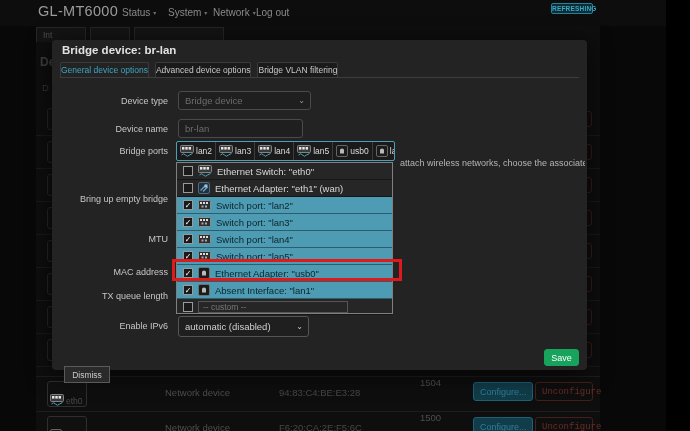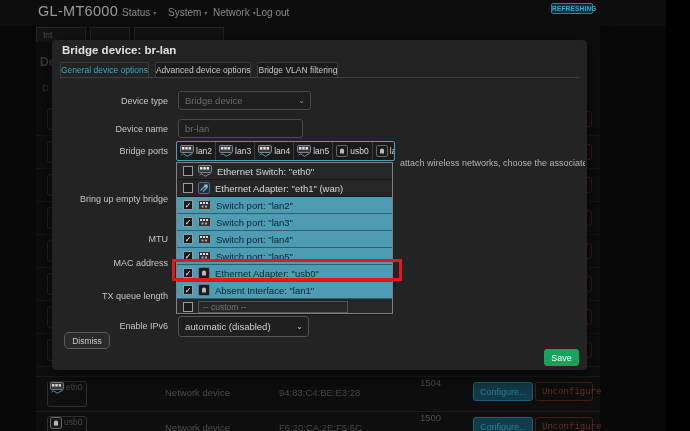--- a/index.html
+++ b/index.html
@@ -21,21 +21,21 @@
   .bg-tab{position:absolute;top:27px;height:15px;background:#141414;border:1px solid #262626;border-bottom:none;
     font-size:8.5px;color:#4f4f4f;padding:2px 6px 0 6px;}
   .bg-heading{position:absolute;left:40px;top:55px;font-size:12px;font-weight:bold;color:#3f3f3f;}
   .bg-colhead{position:absolute;left:42px;top:82px;font-size:9.5px;color:#383838;}
   .shell-row{position:absolute;left:36px;width:564px;height:33px;border-bottom:1px solid #191919;}
   .shell-badge{position:absolute;left:11px;top:5px;width:40px;height:22px;border:1px solid #272727;border-radius:3px;background:#101010;}
   .shell-unconf{position:absolute;left:498px;top:8px;width:58px;height:16px;border:1px solid #3a1d1a;border-radius:3px;}
   .bg-row{position:absolute;left:36px;width:564px;height:34px;}
   .bg-divider{position:absolute;left:36px;width:564px;height:0;border-top:1px solid #1d1d1d;}
   .dev-badge{position:absolute;left:11px;top:4px;width:40px;height:26px;border:1px solid #2f2f2f;border-radius:3px;
-    background:#101010;display:flex;align-items:flex-start;gap:2px;padding:0 2px;}
+    background:#101010;display:flex;align-items:flex-end;gap:2px;padding:0 2px;}
   .dev-badge .b-label{font-size:8.5px;color:#4a4a4a;}
   .bg-type{position:absolute;left:129px;top:10px;font-size:9.5px;color:#4e4e4e;}
   .bg-mac{position:absolute;left:243px;top:10px;font-size:9.5px;color:#484848;}
   .bg-mtu{position:absolute;left:384px;top:0;font-size:9.5px;color:#4e4e4e;}
   .btn-configure{position:absolute;left:437px;top:5px;width:60px;height:19px;background:#113c49;border:1px solid #1d607a;
     border-radius:3px;color:#2e7e9c;font-size:9px;text-align:center;line-height:17px;}
   .btn-unconfigure{position:absolute;left:499px;top:5px;width:58px;height:19px;background:transparent;border:1px solid #43201c;
     border-radius:3px;color:#6b2d26;font-size:9px;text-align:center;line-height:17px;font-family:Liberation Mono, monospace;}
 
   
@@ -70,22 +70,22 @@
   .checkbox{width:10px;height:10px;margin-left:6px;border:1px solid #9a9a9a;background:#1a1a1a;
     font-size:8px;line-height:9px;text-align:center;color:#fff;flex:none;}
   .dd-icon{margin-left:5px;flex:none;display:flex;}
   .dd-custom{height:16px;display:flex;align-items:center;}
   .custom-input{margin-left:5px;width:150px;height:12px;background:#262626;border:1px solid #555;
     color:#888;font-size:8.5px;padding:0 4px;}
   .custom-input::placeholder{color:#777;}
 
   .annotation{position:absolute;left:120px;top:219px;width:230px;height:22px;border:3px solid #e01a1a;z-index:12;pointer-events:none;}
 
-  .btn-dismiss{position:absolute;left:12px;top:292px;width:46px;height:17px;background:#2a2a2a;border:1px solid #5a5a5a;
-    border-radius:5px;color:#c9c9c9;font-size:8.5px;text-align:center;line-height:15px;cursor:pointer;}
+  .btn-dismiss{position:absolute;left:12px;top:326px;width:46px;height:17px;background:#2a2a2a;border:1px solid #5a5a5a;
+    border-radius:0;color:#c9c9c9;font-size:8.5px;text-align:center;line-height:15px;cursor:pointer;}
   .btn-save{position:absolute;left:492px;top:309px;width:35px;height:17px;background:#17a35c;border:1px solid #17a35c;
     border-radius:3px;color:#fff;font-size:9px;text-align:center;line-height:15px;cursor:pointer;}
 </style>
 </head>
 <body>
 
 <div class="screen">
 
   <header class="nav">
     <span class="brand">GL-MT6000</span>
@@ -266,21 +266,21 @@
               <path d="M4 8.5 L4 5 Q4 3.5 6 3.5 Q8 3.5 8 5 L8 8.5 Z" fill="#b9b9b9"></path>
             </svg>
           </span>
           <span class="tag-label">lan1</span>
         </div>
       </div>
     <div class="help-frag">attach wireless networks, choose the associated</div>
 
     <span class="flabel" style="top:154px;">Bring up empty bridge</span>
     <span class="flabel" style="top:194px;">MTU</span>
-    <span class="flabel" style="top:218px;">MAC address</span>
+    <span class="flabel" style="top:227px;">MAC address</span>
     <span class="flabel" style="top:251px;">TX queue length</span>
 
     <div class="dropdown" id="dropdown-list">
         <div class="dd-item">
           <span class="checkbox"></span>
           <span class="dd-icon" style="display: flex;">
             <svg width="14" height="12" viewBox="0 0 14 12">
               <rect x="0.5" y="0.5" width="13" height="7" rx="1" fill="#3a3a3a" stroke="#9a9a9a" stroke-width="0.8"></rect>
               <rect x="2" y="2" width="2.4" height="2.6" fill="#e8e8e8"></rect>
               <rect x="5.3" y="2" width="2.4" height="2.6" fill="#e8e8e8"></rect>

